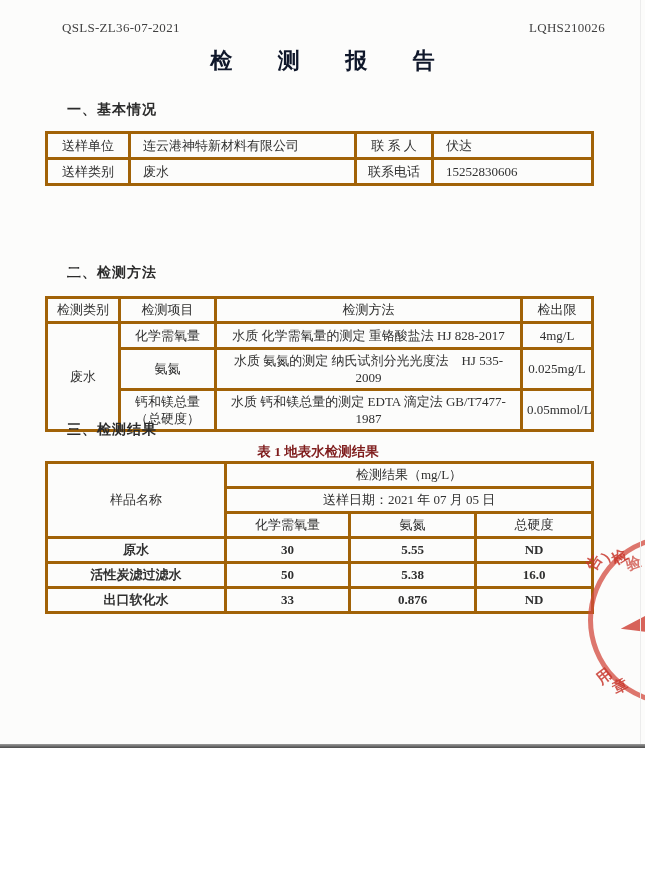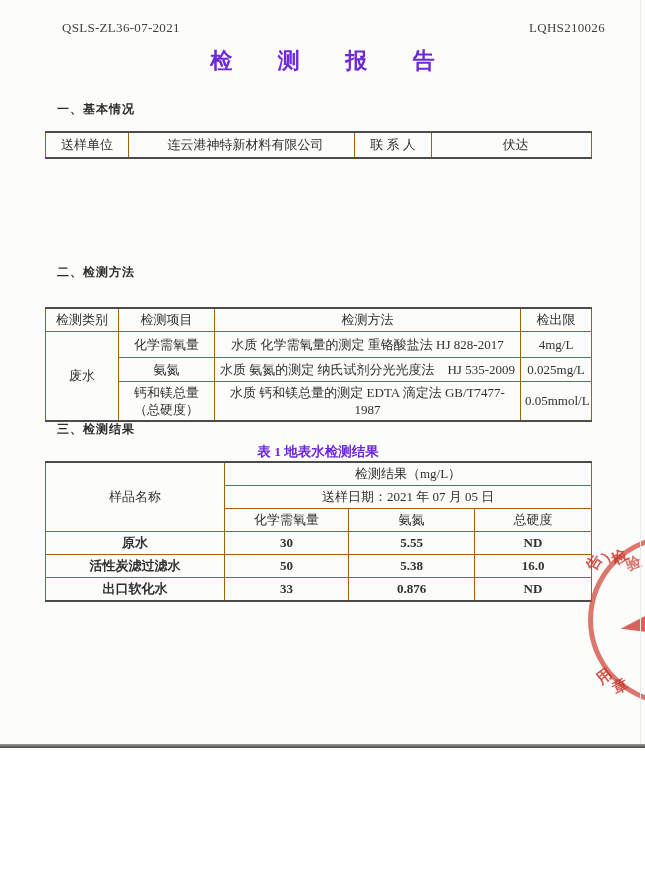--- a/index.html
+++ b/index.html
@@ -7,47 +7,47 @@
   body { font-family:"Liberation Serif","DejaVu Serif",serif; }
   .page {
     position:relative; width:645px; height:748px;
     background:#fcfcfb; overflow:hidden; color:#333;
   }
   .code { position:absolute; top:20px; font-size:13px; color:#3f3f3f; letter-spacing:.3px; }
   .code.left { left:62px; }
   .code.right { left:529px; }
   .title {
     position:absolute; top:46px; left:0; width:100%; text-align:center;
-    font-size:22px; font-weight:700; color:#6d28d9;
+    font-size:22px; font-weight:700; color:#0f172a;
     letter-spacing:20px; padding-left:20px;
   }
   .sec-heading {
-    position:absolute; left:57px; font-size:12px; font-weight:700; color:#2b2b2b;
+    position:absolute; left:67px; font-size:14px; font-weight:700; color:#2b2b2b;
     font-family:"Liberation Sans","DejaVu Sans",sans-serif; letter-spacing:1px;
   }
   .sec1 { top:101px; } .sec2 { top:264px; } .sec3 { top:421px; }
 
   table {
     position:absolute; left:45px; width:546px;
     border-collapse:collapse; table-layout:fixed;
     border-top:2px solid #4b4b4b; border-bottom:2px solid #4b4b4b;
     border-left:1px solid #7a7a7a; border-right:1px solid #7a7a7a;
     font-size:13px; color:#303030;
   }
-  td { border:1px solid #a16207; text-align:center; vertical-align:middle; padding:2px 4px; }
-  td.val { text-align:center; padding-left:12px; }
+  td { border:3px solid #a16207; text-align:center; vertical-align:middle; padding:2px 4px; }
+  td.val { text-align:left; padding-left:12px; }
   .t1 { top:131px; } .t1 td { height:26px; }
-  .t2 { top:296px;margin-top:11px; }
+  .t2 { top:296px; }
   .t2 tr.hdr td { height:20px; }
   .t2 tr.r1 td { height:26px; }
   .t2 tr.r2 td { height:24px; }
   .t2 tr.r3 td { height:36px; }
   .tbl-caption {
     position:absolute; top:443px; left:45px; width:546px; text-align:center;
-    font-size:13.5px; font-weight:700; color:#6d28d9;
+    font-size:13.5px; font-weight:700; color:#7f1d1d;
   }
   .t3 { top:461px; }
   .t3 tr.h1 td { height:22px; }
   .t3 tr.h2 td { height:22px; }
   .t3 tr.h3 td { height:20px; }
   .t3 tr.d td  { height:20px;font-weight:bold; }
   .two-line div { line-height:17px; }
 
   .footer {
     position:absolute; top:807px; left:0; width:100%; text-align:center;
@@ -98,20 +98,26 @@
         <col style="width:77px">
         <col style="width:160px">
       </colgroup>
     <tbody>
         <tr>
       <td>送样单位</td>
       <td class="val">连云港神特新材料有限公司</td>
       <td>联 系 人</td>
       <td class="val">伏达</td>
     </tr>
+    <tr>
+      <td>送样类别</td>
+      <td class="val">废水</td>
+      <td>联系电话</td>
+      <td class="val">15252830606</td>
+    </tr>
   </tbody>
     </table>
 
   <div class="sec-heading sec2">二、检测方法</div>
 
   <table class="t2">
     <colgroup>
         <col style="width:73px">
         <col style="width:96px">
         <col style="width:306px">

